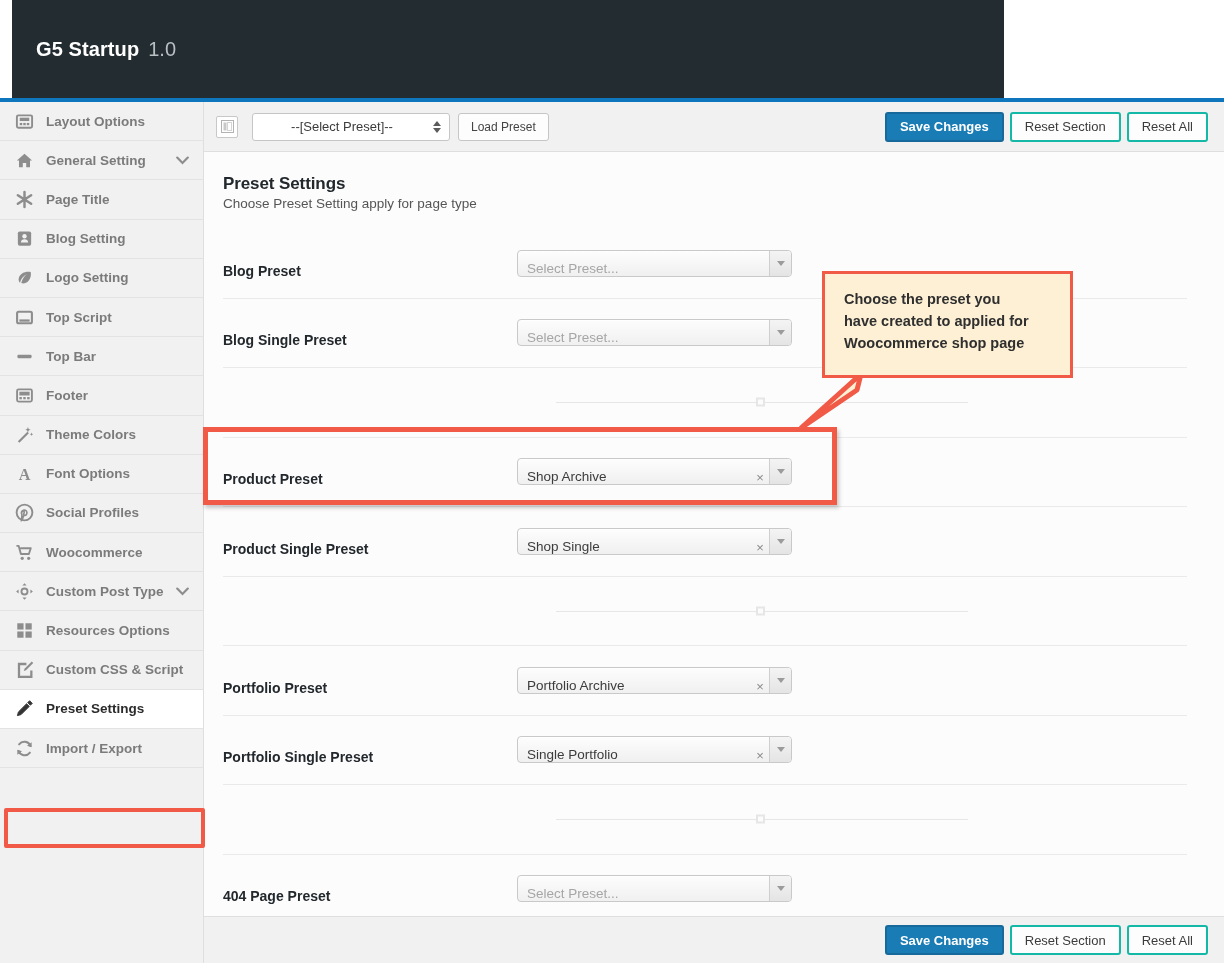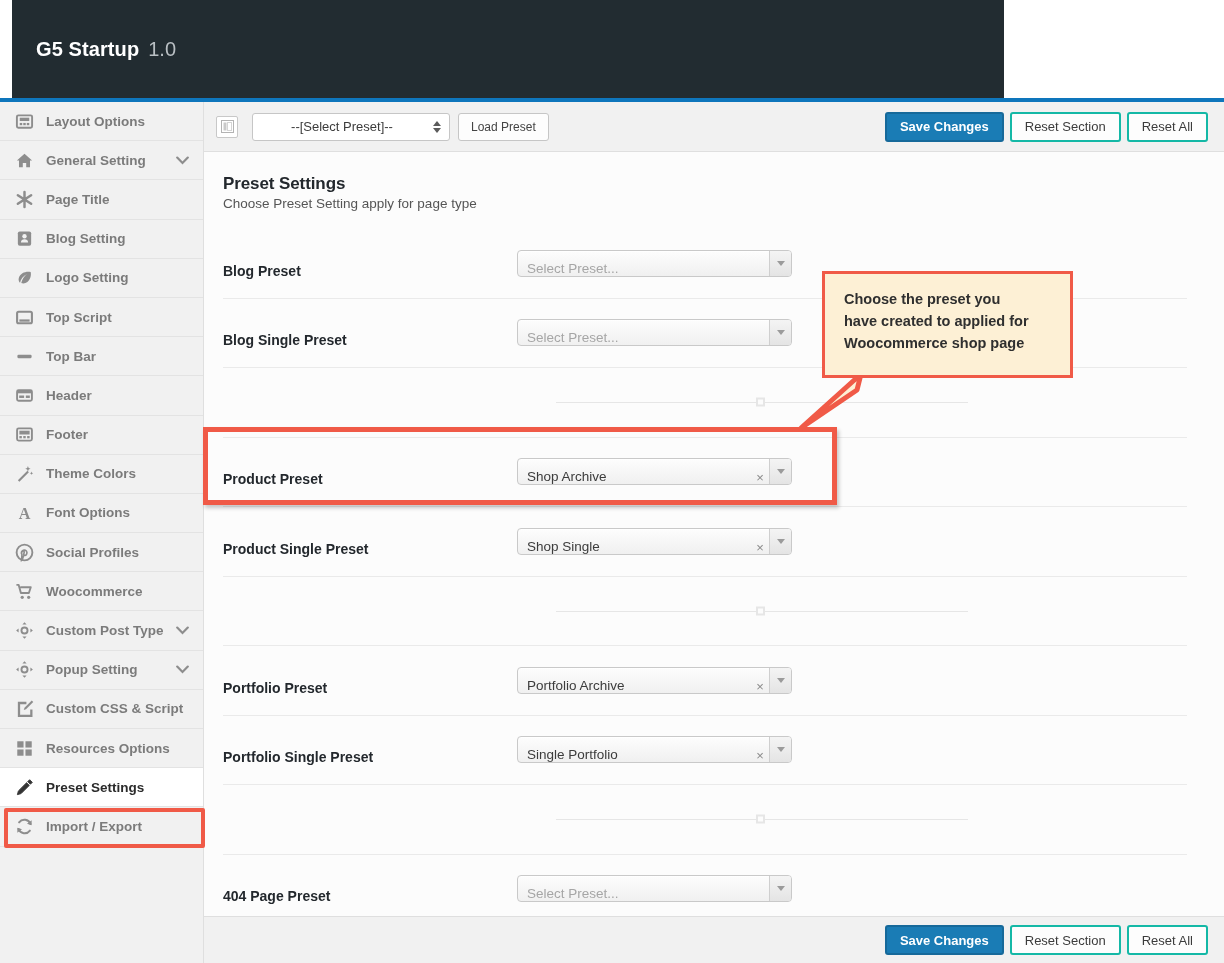--- a/index.html
+++ b/index.html
@@ -264,31 +264,20 @@
         <span class="ico">
           <svg width="19" height="19" viewBox="0 0 20 20">
             <rect x="2.5" y="8.2" width="15" height="3.6" rx="1.2" fill="#8d8d8d"></rect>
           </svg>
         </span>
         <span class="lbl">Top Bar</span>
       </div>
       <div class="nav-item">
         <span class="ico">
           <svg width="19" height="19" viewBox="0 0 20 20">
-            <rect x="2.2" y="4.5" width="15.6" height="11" rx="1.6" fill="none" stroke="#8d8d8d" stroke-width="2"></rect>
-            <rect x="2.2" y="4.5" width="15.6" height="3.2" fill="#8d8d8d"></rect>
-            <rect x="4.4" y="10" width="5.2" height="2.6" fill="#8d8d8d"></rect>
-            <rect x="11.4" y="10" width="4.2" height="2.6" fill="#8d8d8d"></rect>
-          </svg>
-        </span>
-        <span class="lbl">Header</span>
-      </div>
-      <div class="nav-item">
-        <span class="ico">
-          <svg width="19" height="19" viewBox="0 0 20 20">
             <rect x="2.2" y="3.6" width="15.6" height="12.8" rx="1.6" fill="none" stroke="#8d8d8d" stroke-width="2"></rect>
             <rect x="4.6" y="6" width="10.8" height="4" fill="#8d8d8d"></rect>
             <rect x="4.6" y="11.6" width="2.6" height="2.4" fill="#8d8d8d"></rect>
             <rect x="8.7" y="11.6" width="2.6" height="2.4" fill="#8d8d8d"></rect>
             <rect x="12.8" y="11.6" width="2.6" height="2.4" fill="#8d8d8d"></rect>
           </svg>
         </span>
         <span class="lbl">Footer</span>
       </div>
       <div class="nav-item">
@@ -338,50 +327,36 @@
         <span class="lbl">Custom Post Type</span>
         <span class="chev">
           <svg width="13" height="9" viewBox="0 0 13 9">
             <path d="M1.2 1.6L6.5 7l5.3-5.4" fill="none" stroke="#8d8d8d" stroke-width="2.2" stroke-linecap="round"></path>
           </svg>
         </span>
       </div>
       <div class="nav-item">
         <span class="ico">
           <svg width="19" height="19" viewBox="0 0 20 20">
-            <circle cx="10" cy="10" r="3.2" fill="none" stroke="#8d8d8d" stroke-width="2"></circle>
-            <path d="M10 1.2l2.2 2.6h-4.4zM10 18.8l-2.2-2.6h4.4zM1.2 10l2.6-2.2v4.4zM18.8 10l-2.6 2.2v-4.4z" fill="#8d8d8d"></path>
-          </svg>
-        </span>
-        <span class="lbl">Popup Setting</span>
-        <span class="chev">
-          <svg width="13" height="9" viewBox="0 0 13 9">
-            <path d="M1.2 1.6L6.5 7l5.3-5.4" fill="none" stroke="#8d8d8d" stroke-width="2.2" stroke-linecap="round"></path>
-          </svg>
-        </span>
-      </div>
-      <div class="nav-item">
-        <span class="ico">
-          <svg width="19" height="19" viewBox="0 0 20 20">
-            <path d="M3 3h9v2.4H5.4v11.2H16V11h2.4v8H3z" fill="#8d8d8d"></path>
-            <path d="M17.6 1.6l1.6 1.6-7.6 7.6-2.4.8.8-2.4z" fill="#8d8d8d"></path>
-          </svg>
-        </span>
-        <span class="lbl">Custom CSS &amp; Script</span>
-      </div>
-      <div class="nav-item">
-        <span class="ico">
-          <svg width="19" height="19" viewBox="0 0 20 20">
             <rect x="2.4" y="2.4" width="6.6" height="6.6" fill="#8d8d8d"></rect>
             <rect x="11" y="2.4" width="6.6" height="6.6" fill="#8d8d8d"></rect>
             <rect x="2.4" y="11" width="6.6" height="6.6" fill="#8d8d8d"></rect>
             <rect x="11" y="11" width="6.6" height="6.6" fill="#8d8d8d"></rect>
           </svg>
         </span>
         <span class="lbl">Resources Options</span>
+      </div>
+      <div class="nav-item">
+        <span class="ico">
+          <svg width="19" height="19" viewBox="0 0 20 20">
+            <path d="M3 3h9v2.4H5.4v11.2H16V11h2.4v8H3z" fill="#8d8d8d"></path>
+            <path d="M17.6 1.6l1.6 1.6-7.6 7.6-2.4.8.8-2.4z" fill="#8d8d8d"></path>
+          </svg>
+        </span>
+        <span class="lbl">Custom CSS &amp; Script</span>
       </div>
       <div class="nav-item active">
         <span class="ico">
           <svg width="19" height="19" viewBox="0 0 20 20">
             <path d="M15.4 1.8l2.8 2.8-2 2-2.8-2.8zM12.2 5l2.8 2.8-8.6 8.6-3.9 1.1 1.1-3.9z" fill="#333333"></path>
           </svg>
         </span>
         <span class="lbl">Preset Settings</span>
       </div>
       <div class="nav-item">

